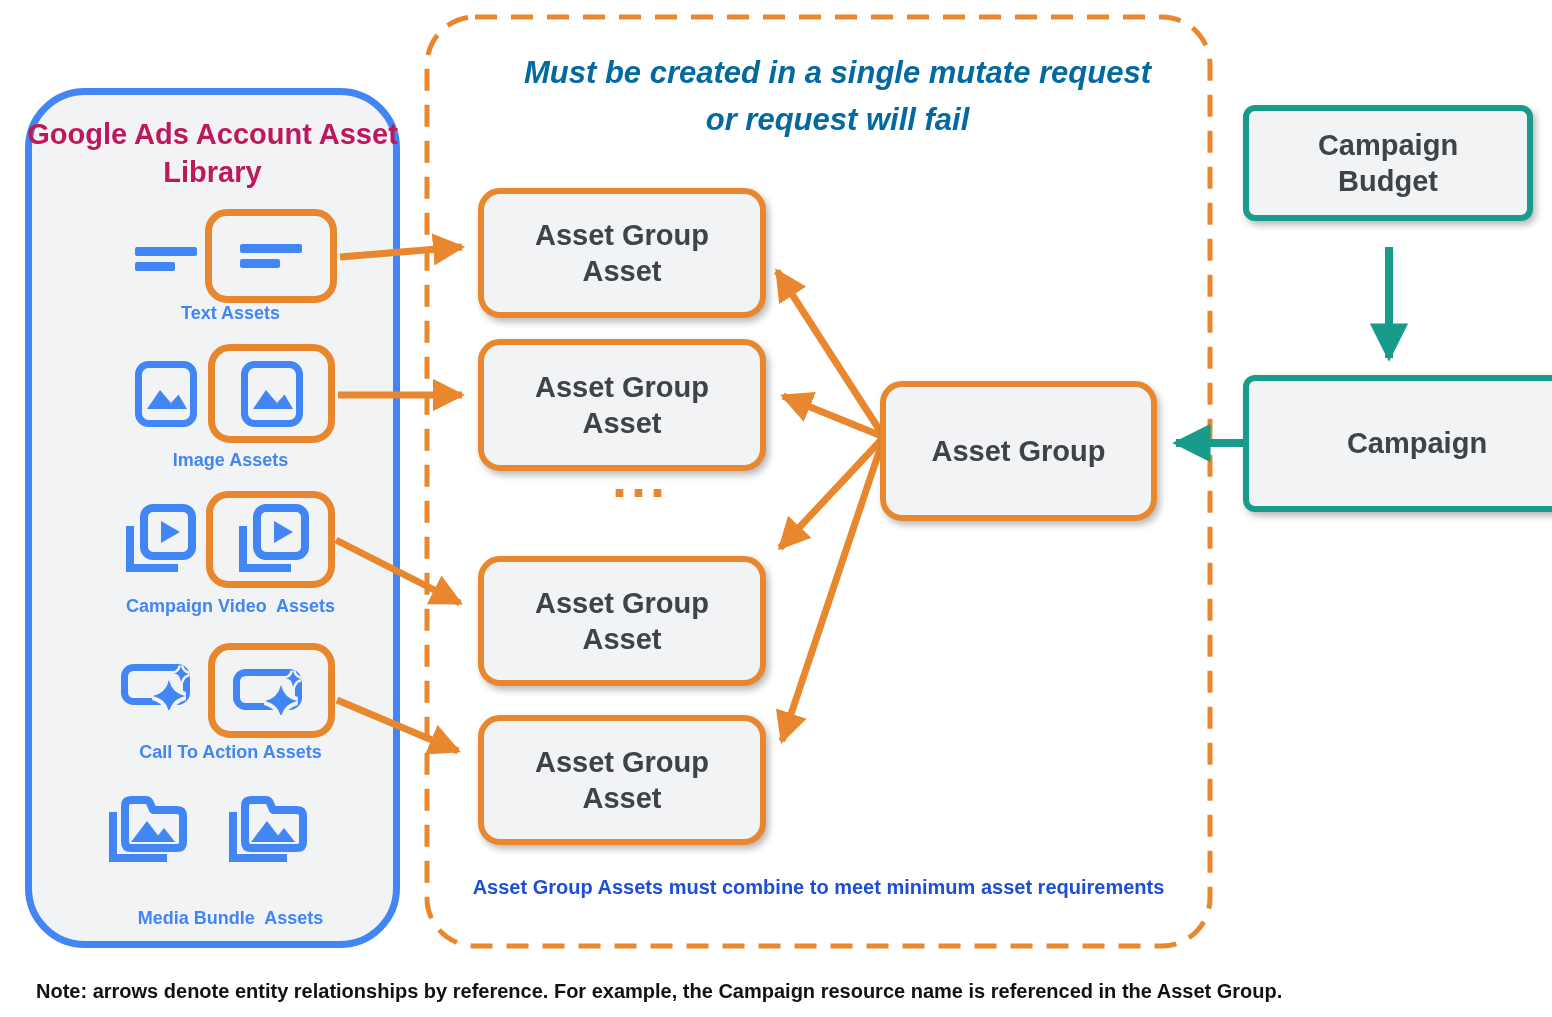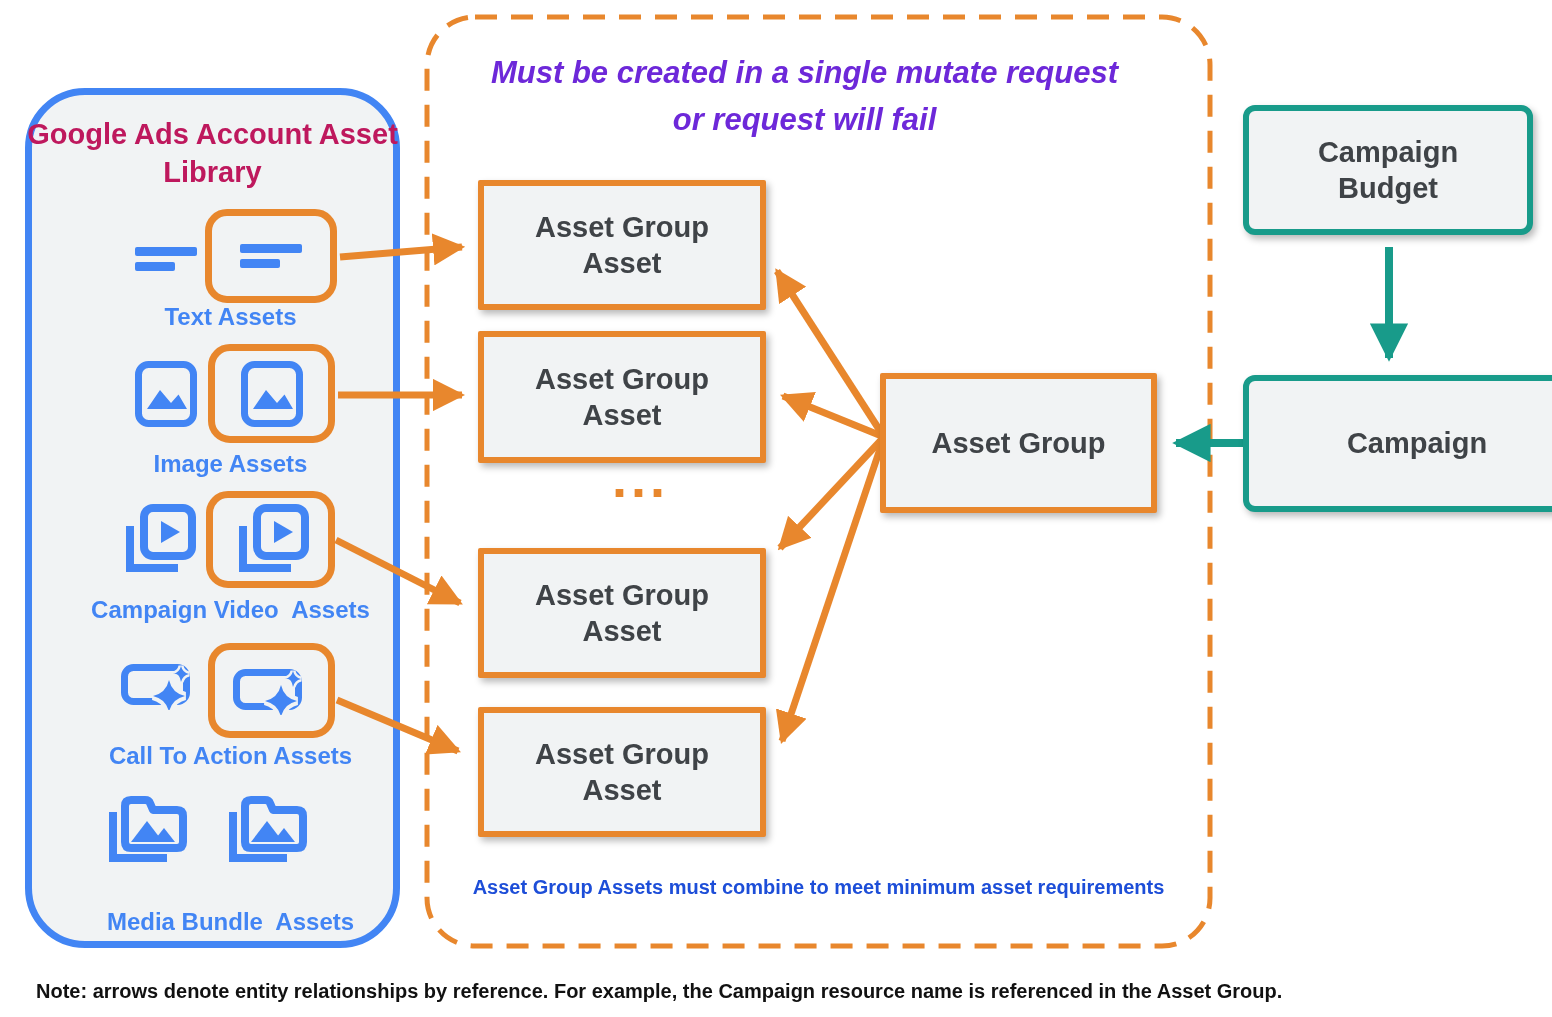--- a/index.html
+++ b/index.html
@@ -5,40 +5,40 @@
   html,body{margin:0;padding:0;background:#fff;}
   .canvas{position:relative;width:1552px;height:1017px;background:#ffffff;
           font-family:"Liberation Sans",sans-serif;overflow:hidden;}
   .abs{position:absolute;}
 
   
   .panel{left:25px;top:88px;width:375px;height:860px;box-sizing:border-box;
          border:7px solid #4285F4;border-radius:60px;background:#F1F3F4;z-index:1;}
   .panel-title{left:25px;top:116px;width:375px;text-align:center;z-index:2;
                font-size:29px;font-weight:bold;color:#be185d;line-height:1.3;}
-  .row-label{left:25px;width:411px;text-align:center;font-size:24px;font-weight:bold;
+  .row-label{left:25px;width:411px;text-align:center;font-size:18px;font-weight:bold;
              color:#4285F4;white-space:pre;z-index:2;}
   .hl{box-sizing:border-box;border:7px solid #E8872D;border-radius:22px;z-index:2;
       display:flex;align-items:center;justify-content:center;}
   .icon{color:#4285F4;display:block;z-index:2;}
 
   
   .overlay{left:0;top:0;z-index:3;pointer-events:none;}
 
   
   .node{box-sizing:border-box;background:#F1F3F4;display:flex;align-items:center;
         justify-content:center;text-align:center;z-index:4;
         font-size:29px;font-weight:bold;color:#3F4347;line-height:1.25;
         box-shadow:3px 4px 7px rgba(0,0,0,0.28);}
-  .node-orange{border:6px solid #E8872D;border-radius:2px;}
+  .node-orange{border:6px solid #E8872D;border-radius:22px;margin-top:8px;}
   .node-teal{border:6px solid #189B8A;border-radius:12px;}
   .w200{width:200px;} .w215{width:215px;}
 
-  .mutate-title{left:413px;top:50px;width:783px;text-align:center;z-index:4;
-                font-size:31px;font-weight:800;font-style:italic;color:#6d28d9;line-height:1.5;}
+  .mutate-title{left:446px;top:50px;width:783px;text-align:center;z-index:4;
+                font-size:31px;font-weight:800;font-style:italic;color:#0369a1;line-height:1.5;}
   .ellipsis{left:612px;top:451px;z-index:4;color:#E8872D;font-size:54px;font-weight:800;
             letter-spacing:4px;line-height:1;}
   .footnote{left:427px;top:876px;width:783px;text-align:center;z-index:4;
             font-size:20px;font-weight:bold;color:#1d4ed8;}
   .note{left:36px;top:980px;z-index:4;font-size:20px;font-weight:bold;color:#111;}
   .hidden-defs{position:absolute;width:0;height:0;overflow:hidden;}
 </style>
 </head>
 <body>
 
@@ -169,21 +169,21 @@
   </div>
   <div class="abs node node-orange" style="left:478px;top:707px;width:288px;height:130px">
     <span class="w200">Asset Group Asset</span>
   </div>
 
   <div class="abs footnote">Asset Group Assets must combine to meet minimum asset requirements</div>
 
   <div class="abs node node-orange" style="left:880px;top:373px;width:277px;height:140px">
     <span>Asset Group</span>
   </div>
-  <div class="abs node node-teal" style="left:1243px;top:105px;width:290px;height:130px">
+  <div class="abs node node-teal" style="left:1243px;top:105px;width:290px;height:116px">
     <span class="w215">Campaign Budget</span>
   </div>
   <div class="abs node node-teal" style="left:1243px;top:375px;width:348px;height:137px">
     <span>Campaign</span>
   </div>
 
   <div class="abs note">Note: arrows denote entity relationships by reference. For example, the Campaign resource name is referenced in the Asset Group.</div>
 
 </div>
 

